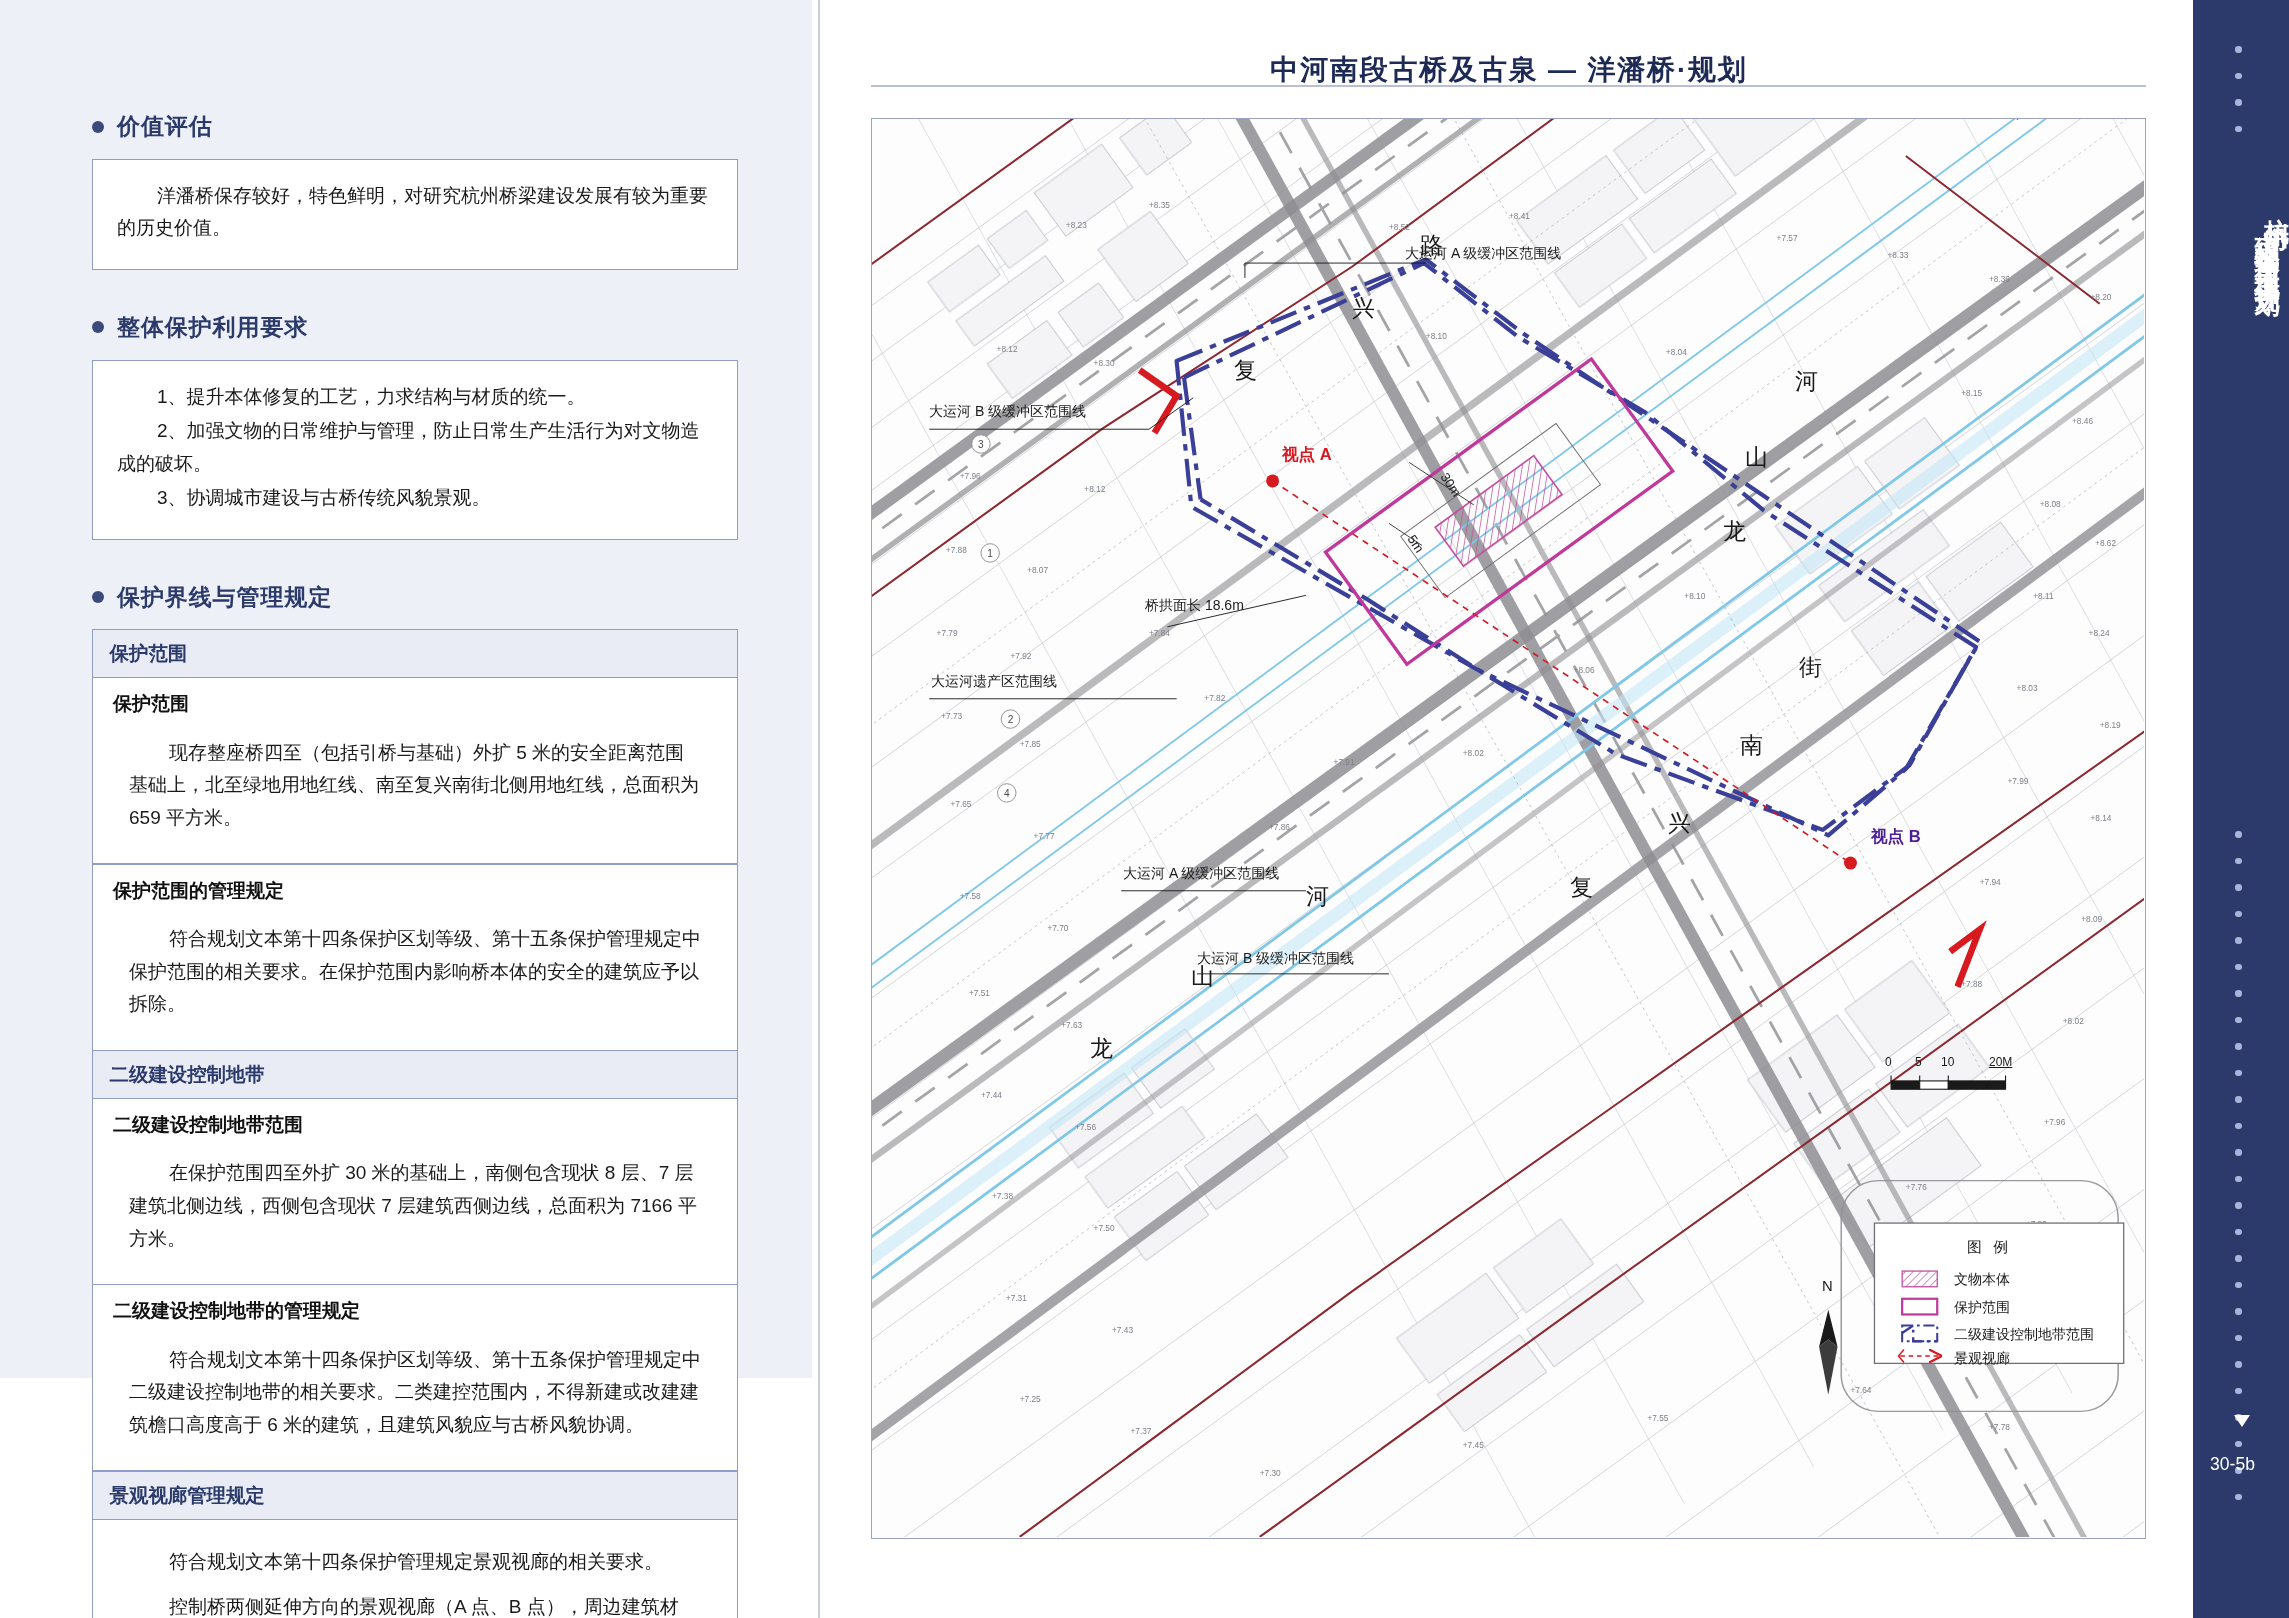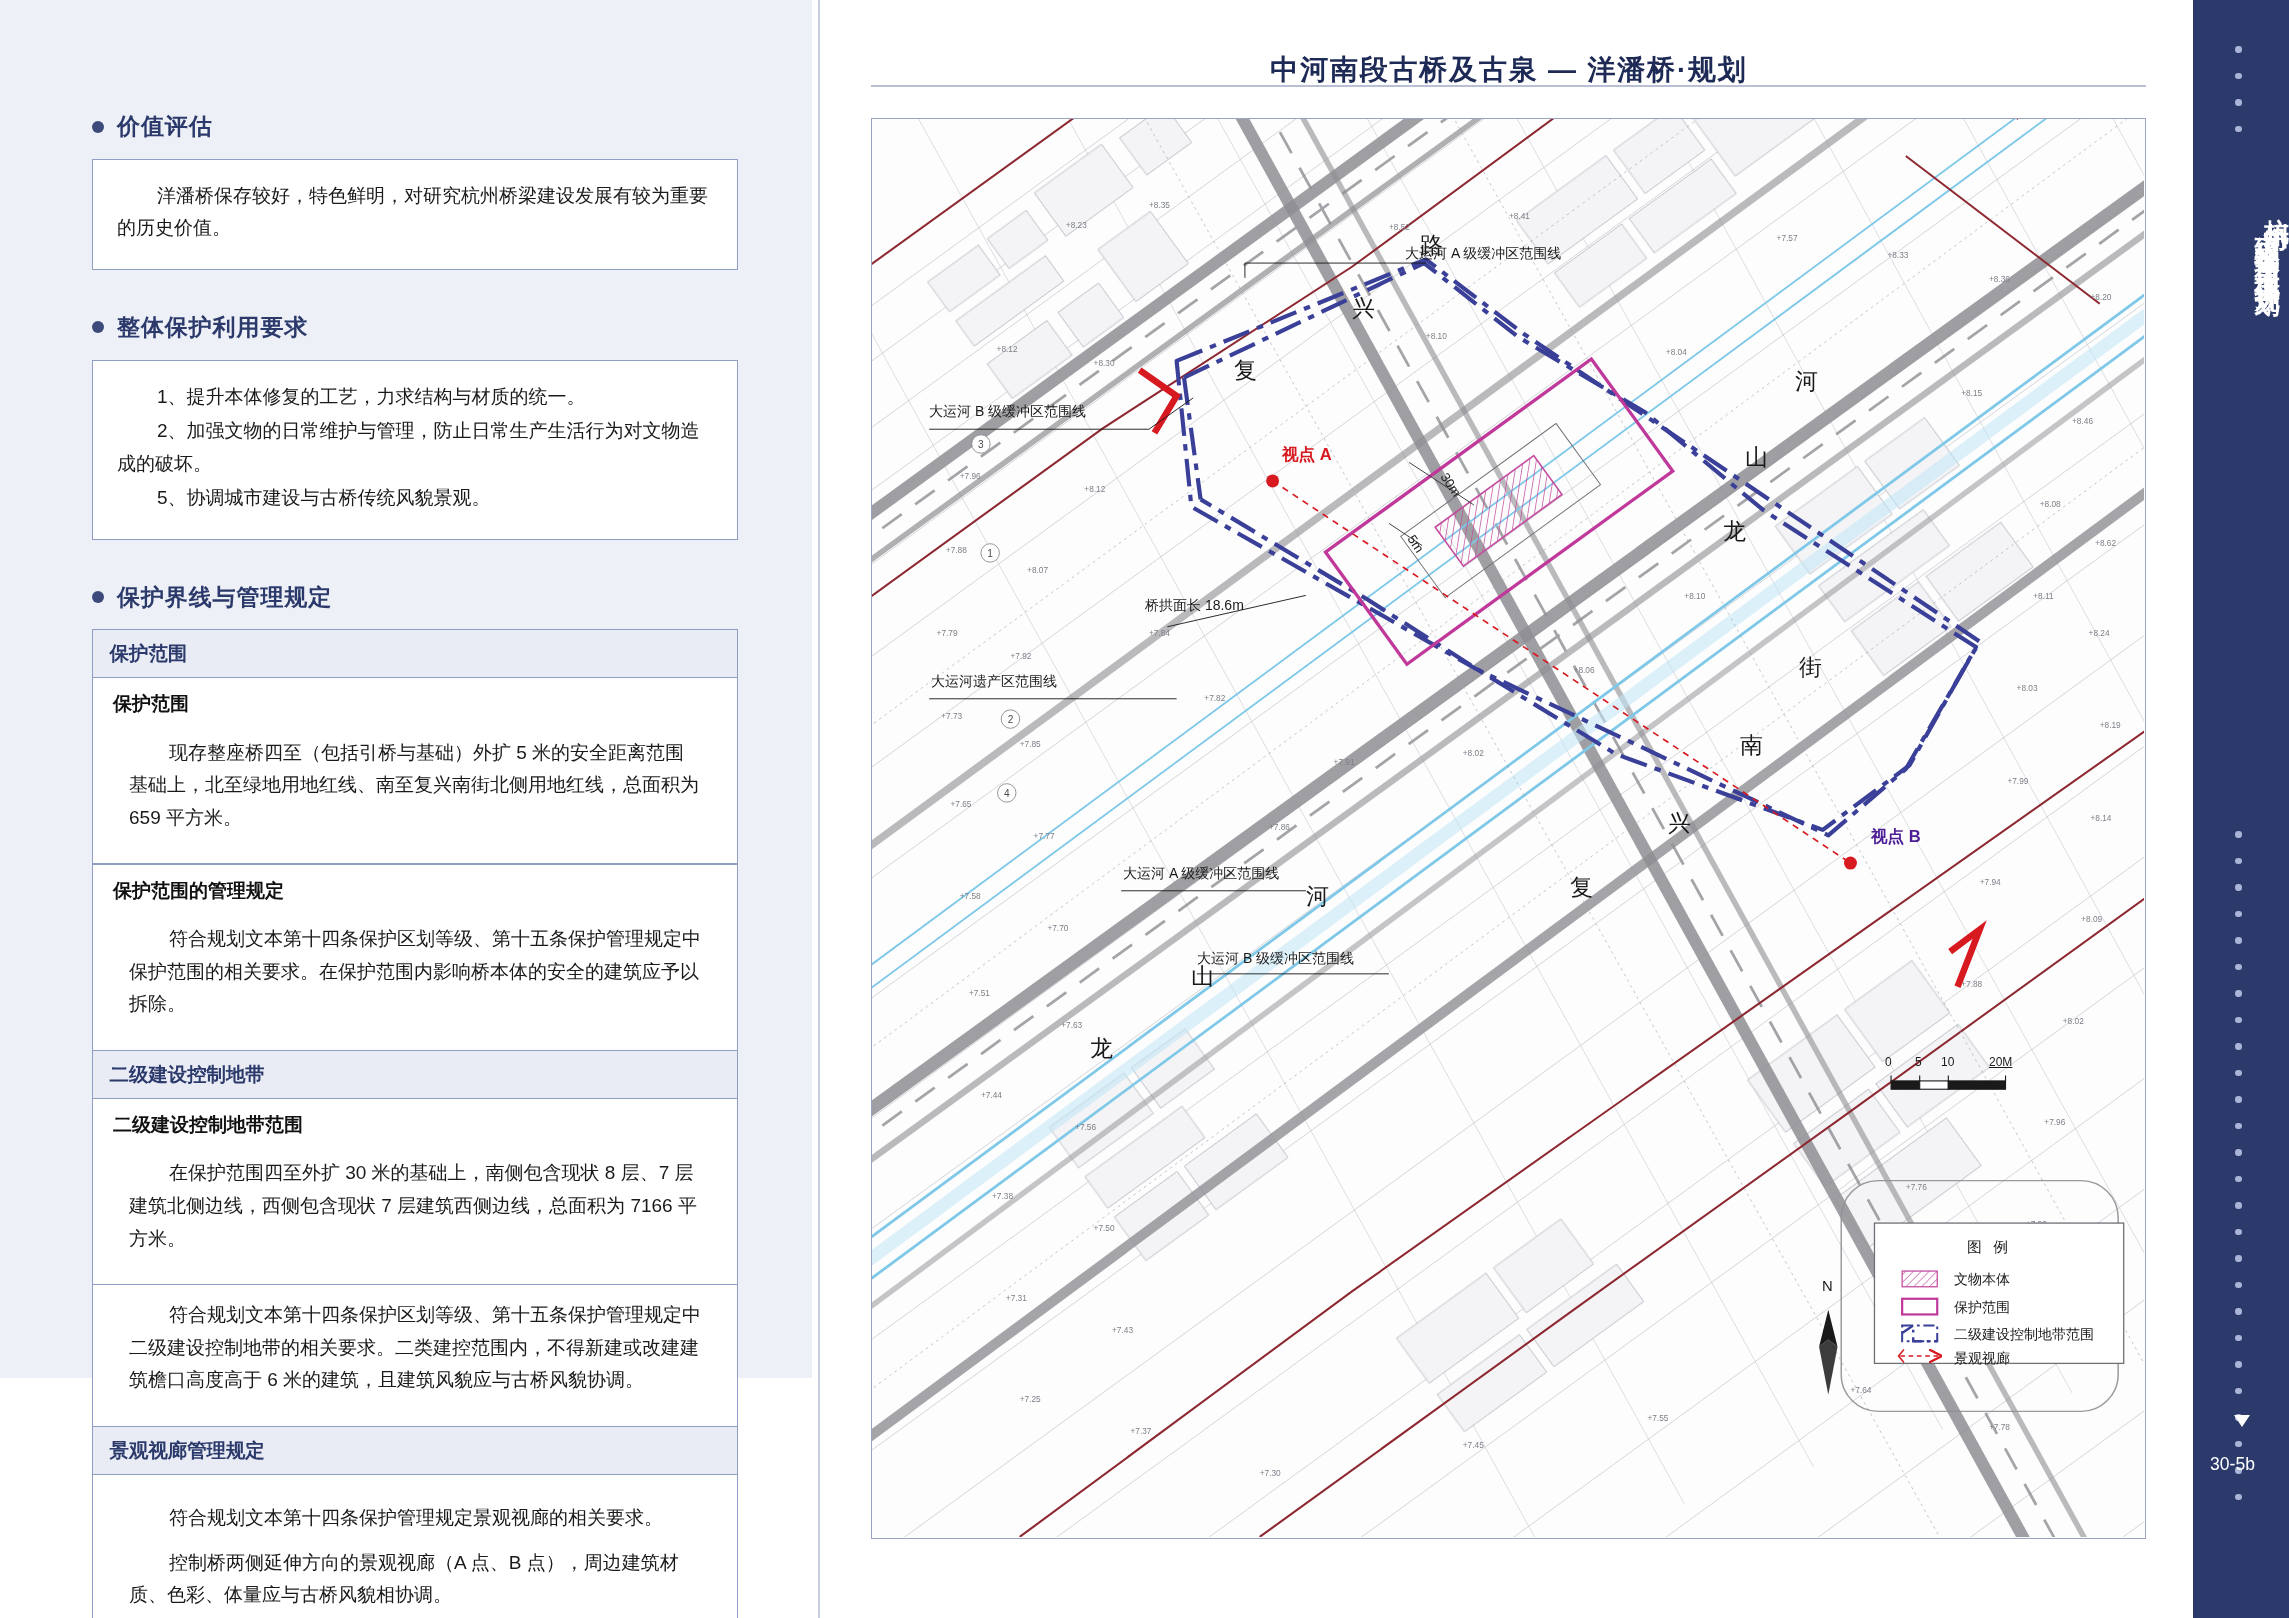--- a/index.html
+++ b/index.html
@@ -154,21 +154,21 @@
       <p>洋潘桥保存较好，特色鲜明，对研究杭州桥梁建设发展有较为重要的历史价值。</p>
     </div>
 
     <div class="section-head">
       <div class="bullet"></div>
       <div class="section-title">整体保护利用要求</div>
     </div>
     <div class="framed">
       <p>1、提升本体修复的工艺，力求结构与材质的统一。</p>
       <p>2、加强文物的日常维护与管理，防止日常生产生活行为对文物造成的破坏。</p>
-      <p>5、协调城市建设与古桥传统风貌景观。</p>
+      <p>3、协调城市建设与古桥传统风貌景观。</p>
     </div>
 
     <div class="section-head">
       <div class="bullet"></div>
       <div class="section-title">保护界线与管理规定</div>
     </div>
 
     <div class="bigbox">
 
       <div class="bb-head">保护范围</div>
@@ -182,20 +182,21 @@
           <p>符合规划文本第十四条保护区划等级、第十五条保护管理规定中保护范围的相关要求。在保护范围内影响桥本体的安全的建筑应予以拆除。</p>
         </div>
       <div class="bb-div"></div>
 
       <div class="bb-head" style="border-top:0;">二级建设控制地带</div>
       <div class="bb-sub">二级建设控制地带范围</div>
       <div class="bb-body">
           <p>在保护范围四至外扩 30 米的基础上，南侧包含现状 8 层、7 层建筑北侧边线，西侧包含现状 7 层建筑西侧边线，总面积为 7166 平方米。</p>
         </div>
       <div class="bb-div"></div>
+      <div class="bb-sub">二级建设控制地带的管理规定</div>
       <div class="bb-body">
           <p>符合规划文本第十四条保护区划等级、第十五条保护管理规定中二级建设控制地带的相关要求。二类建控范围内，不得新建或改建建筑檐口高度高于 6 米的建筑，且建筑风貌应与古桥风貌协调。</p>
         </div>
       <div class="bb-div"></div>
 
       <div class="bb-head">景观视廊管理规定</div>
       <div class="bb-body" style="padding-top:14.8px;">
         <p>符合规划文本第十四条保护管理规定景观视廊的相关要求。</p>
         <p style="margin-top:1.8px;">控制桥两侧延伸方向的景观视廊（A 点、B 点），周边建筑材质、色彩、体量应与古桥风貌相协调。</p>
       </div>

